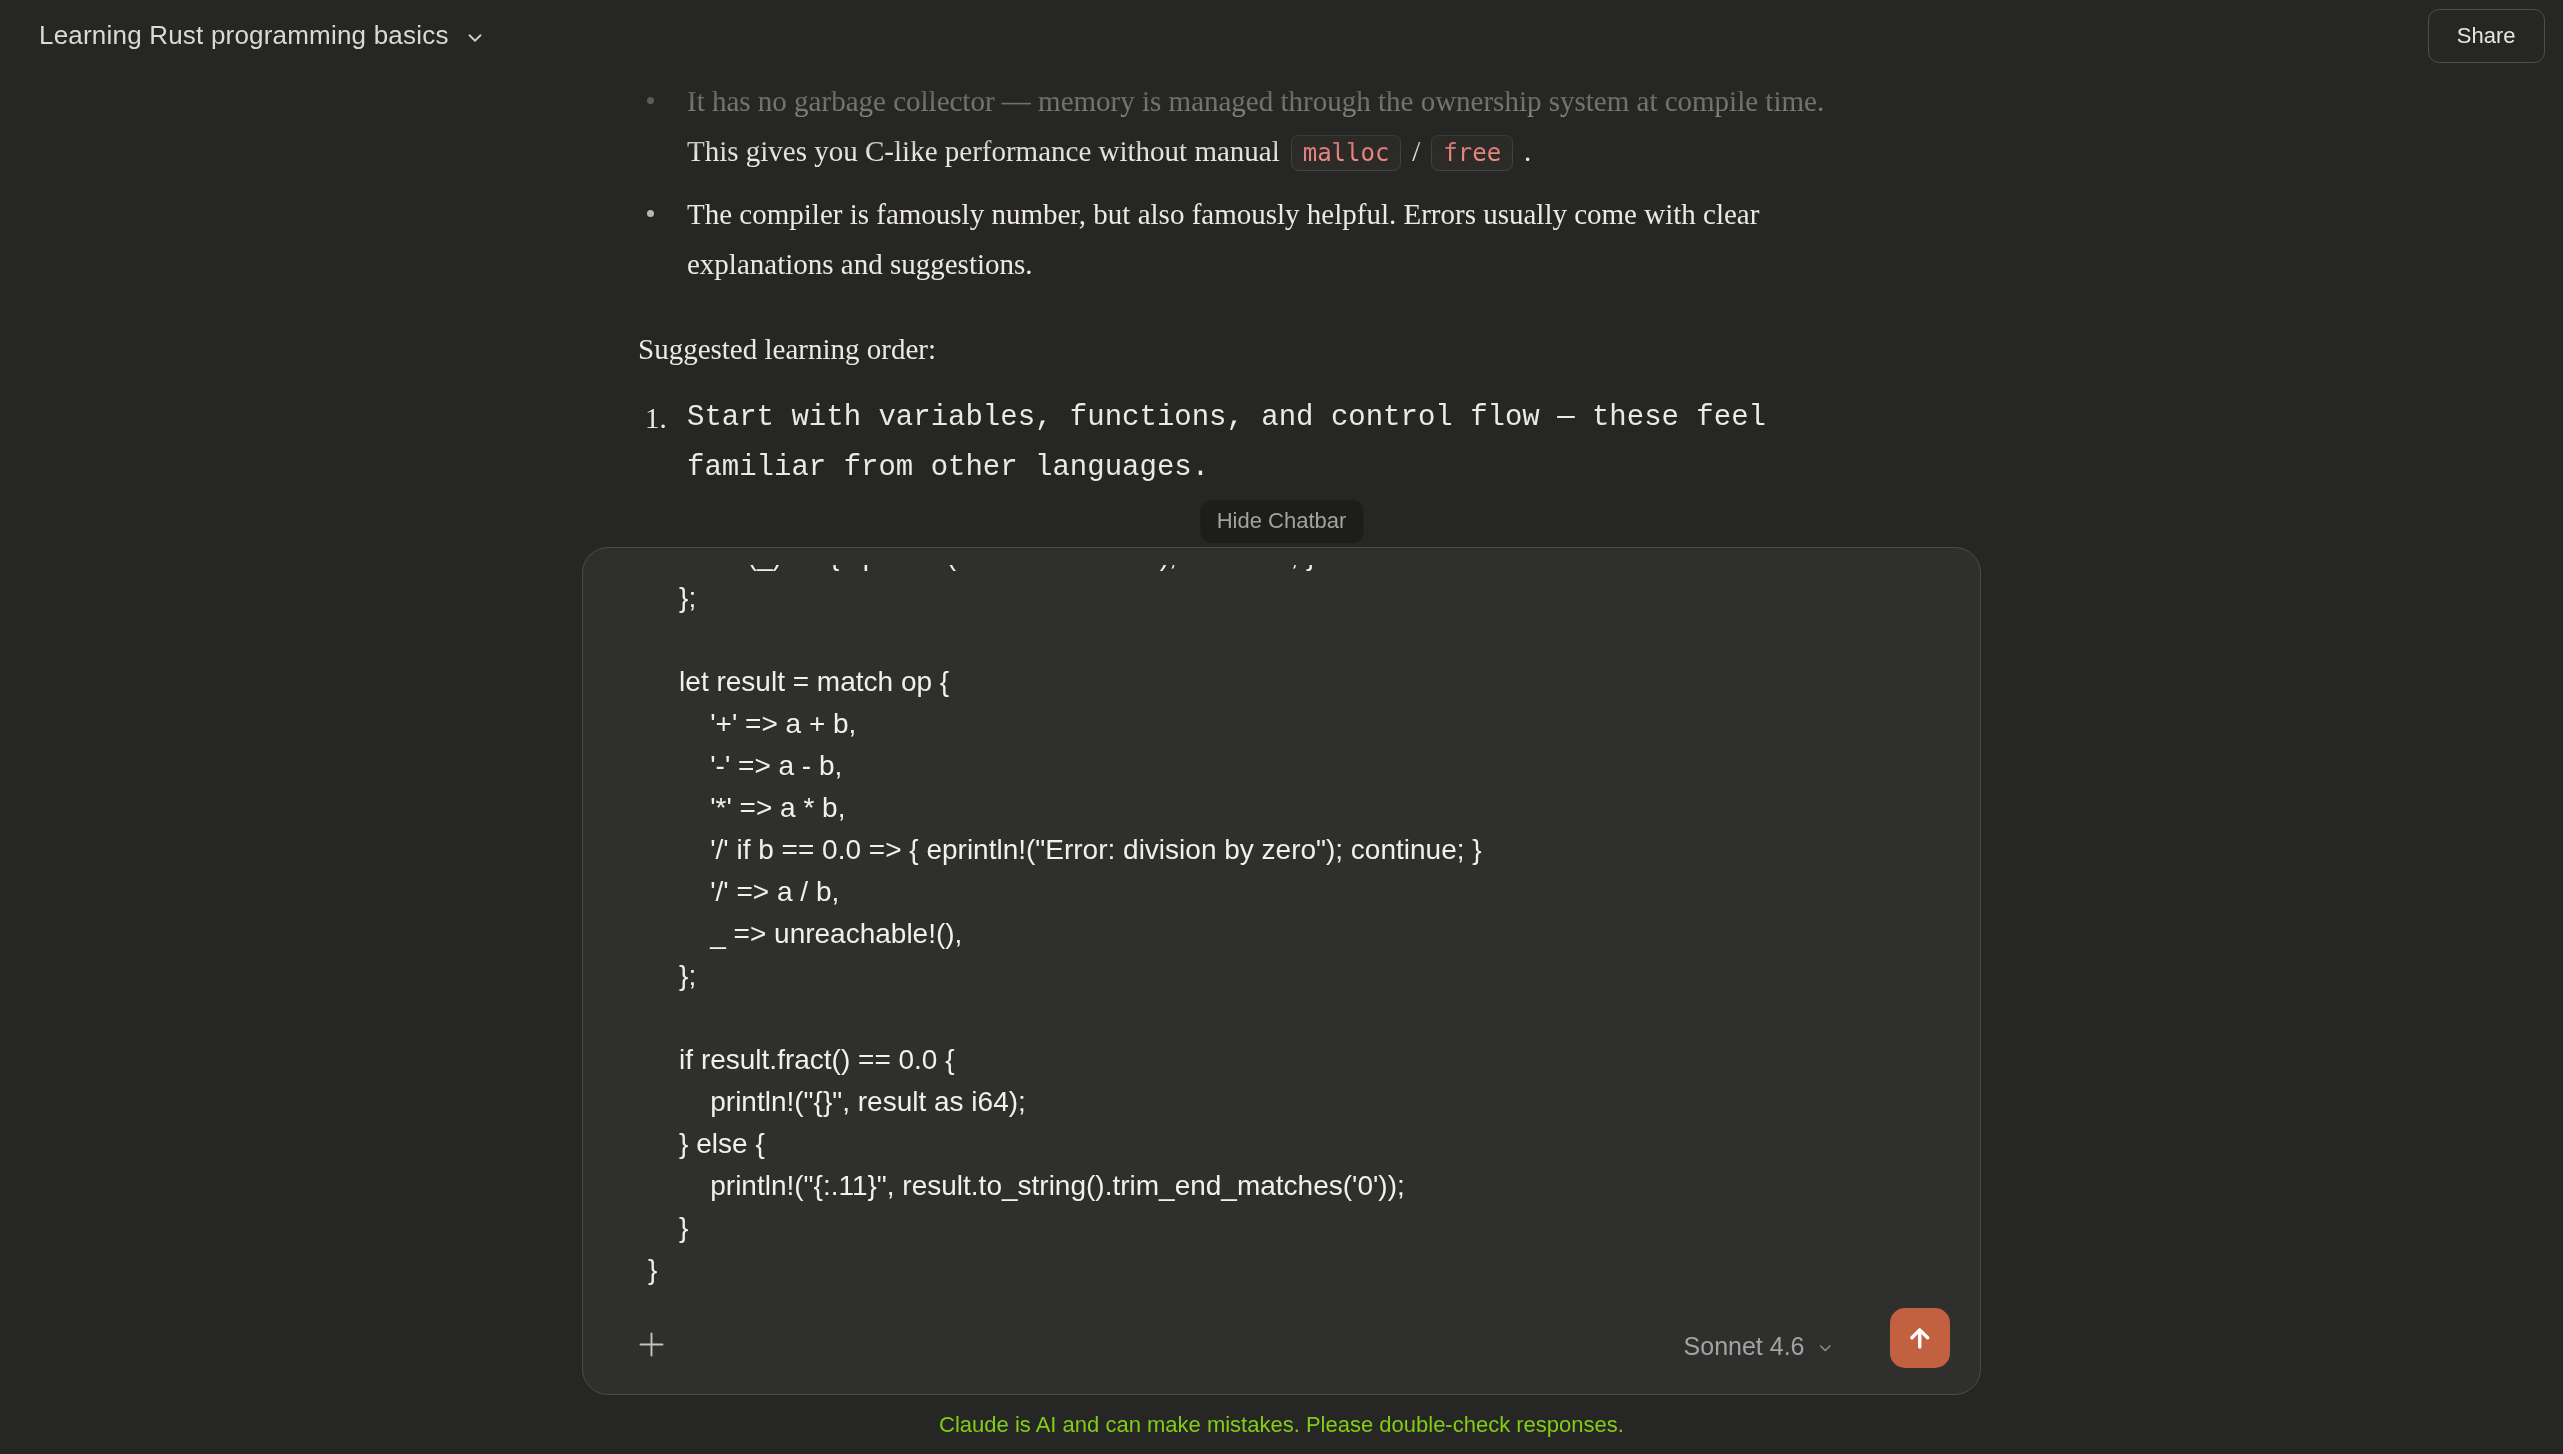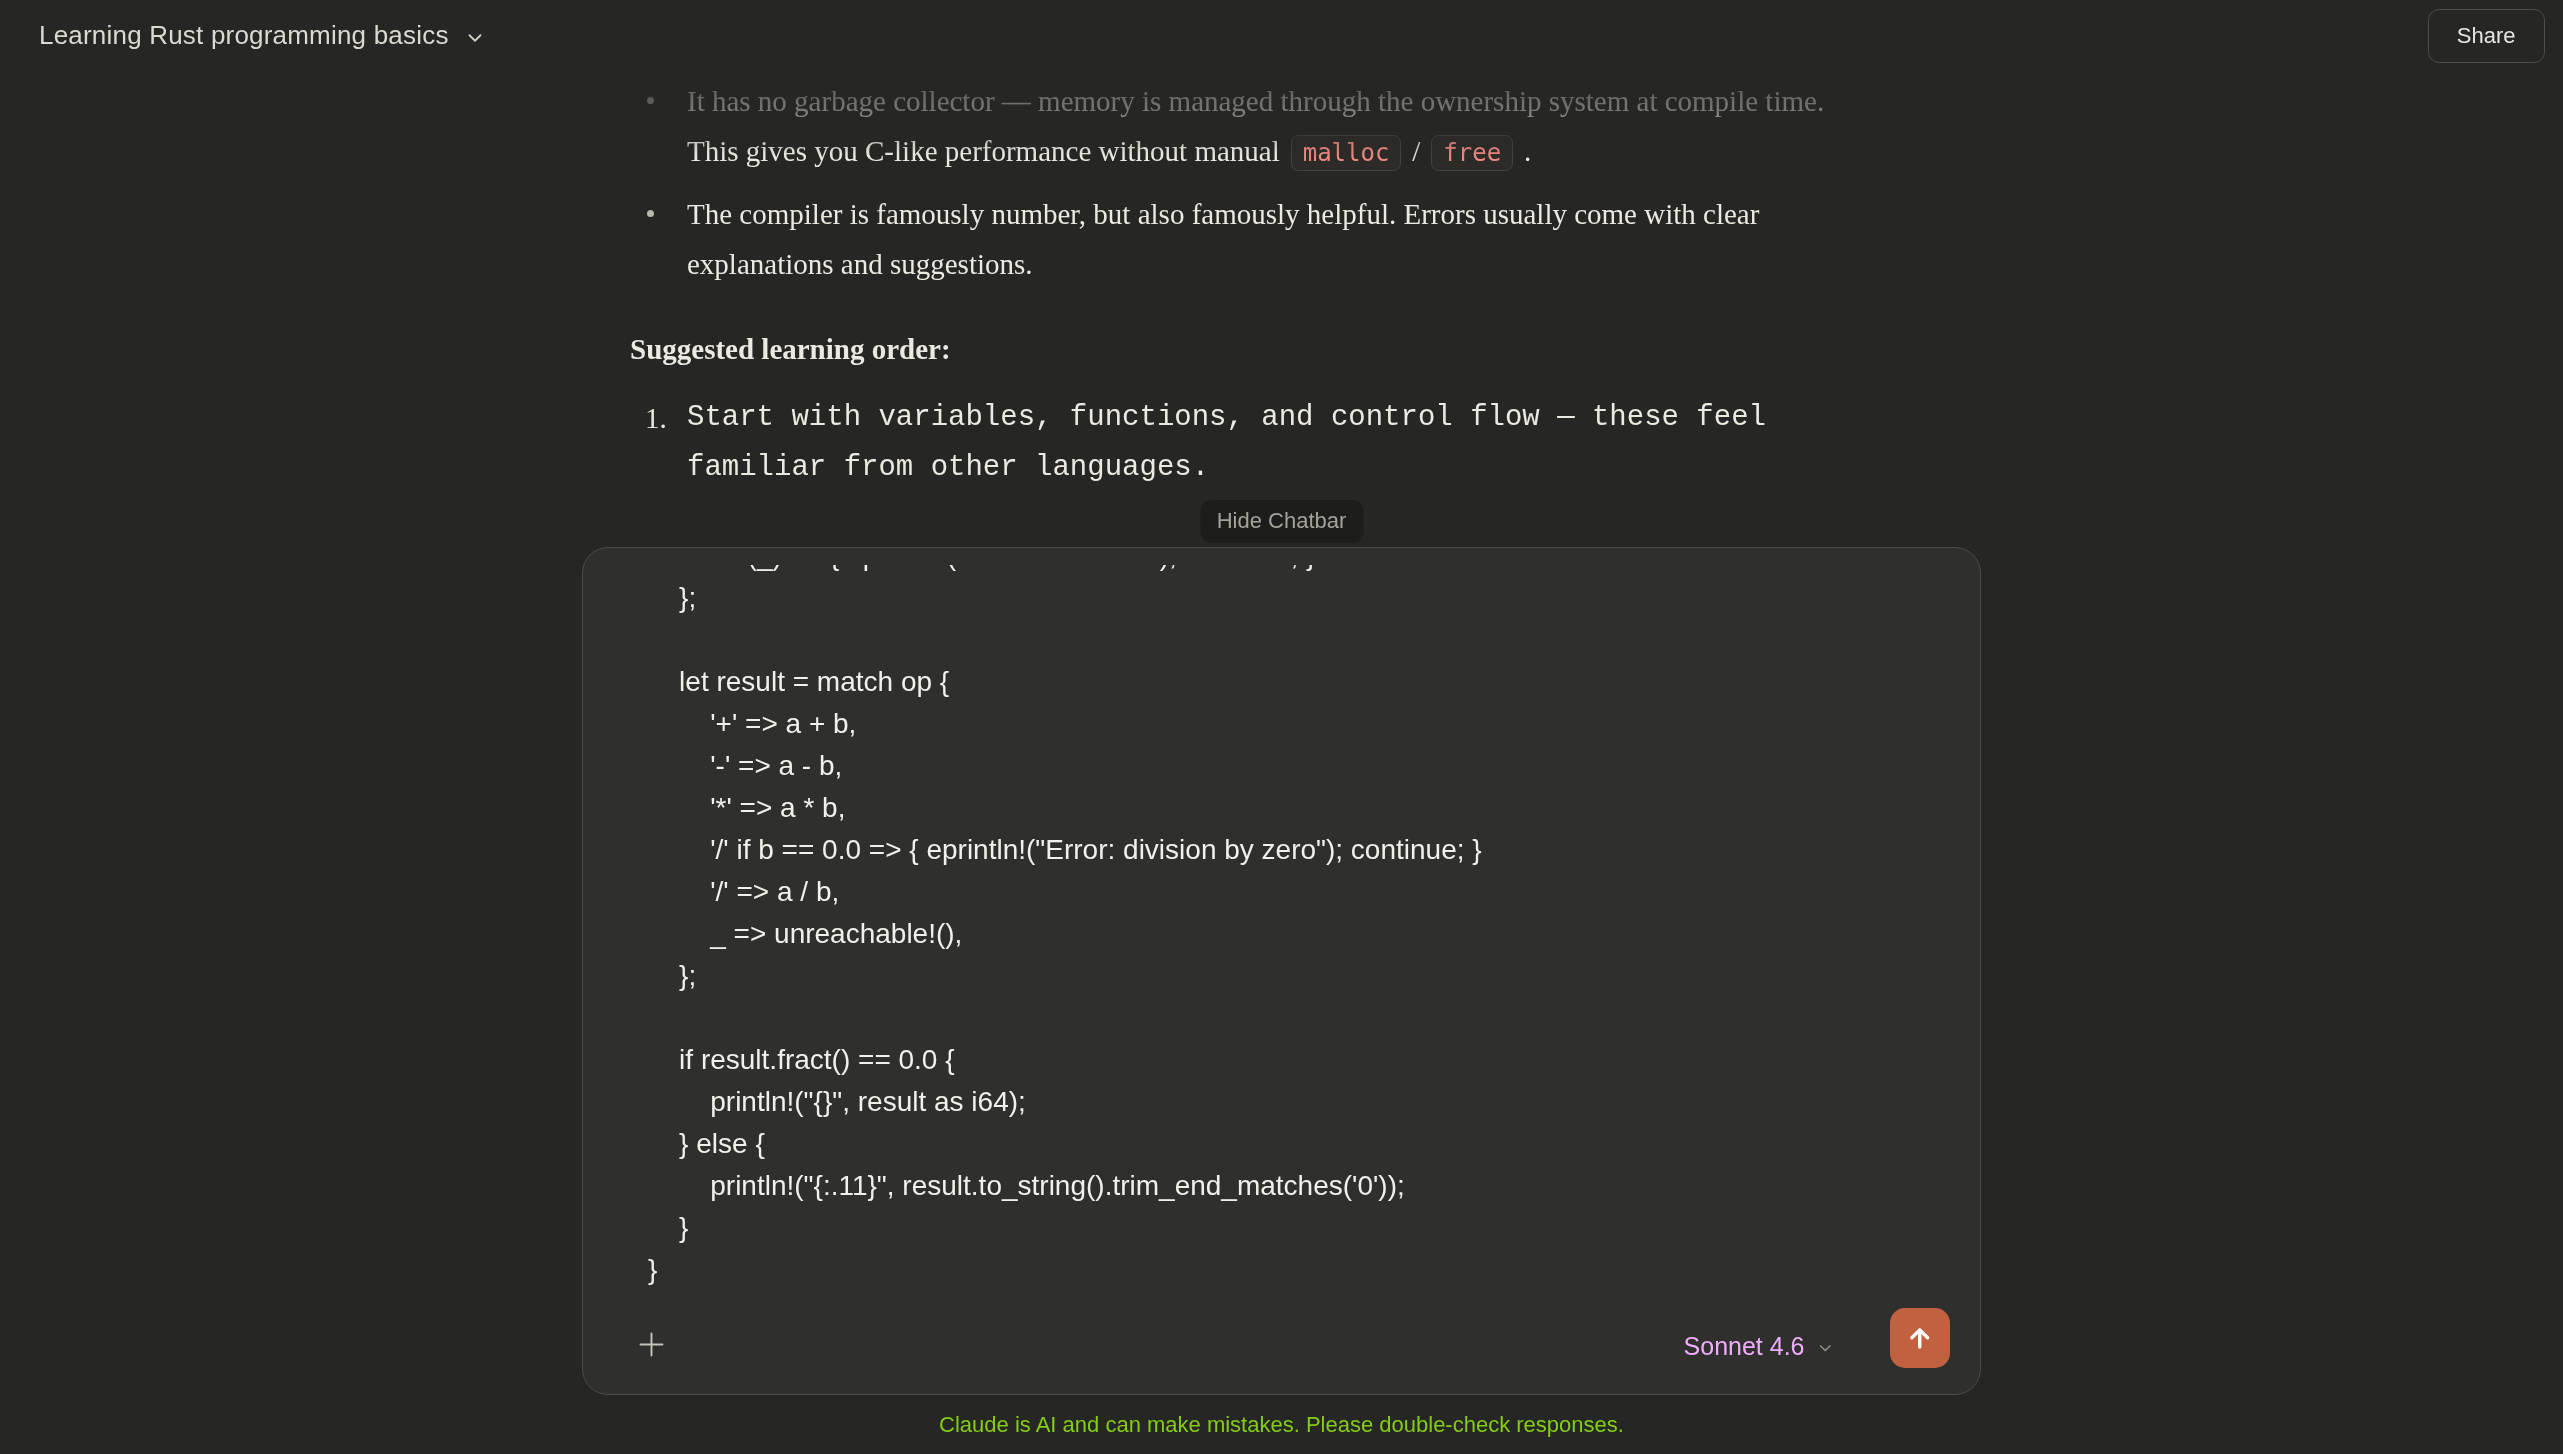--- a/index.html
+++ b/index.html
@@ -51,21 +51,21 @@
   }
   .bullet .body { flex:1; }
   .inline-code {
     font-family:"DejaVu Sans Mono","Liberation Mono",monospace;
     font-size:24px; color:#ef8782;
     background:#2d2b28; border:0.9px solid #45433f;
     border-radius:7.4px; padding:2.8px 11px; margin:0 3.7px;
     white-space:nowrap;
   }
   .md-heading {
-    font-weight:bold; font-size:29px; margin:35px 0 0 0;
+    font-weight:normal; font-size:29px; margin:35px 0 0 8px;
     line-height:50px;
   }
   .ordered-item { display:flex; margin-top:18.5px; }
   .ordered-item .num { width:57px; flex:none; padding-left:15px; }
   .ordered-item .body { flex:1;font-family:Liberation Mono, monospace; }
 
   
   .top-fade {
     position:absolute; top:72px; left:0; right:0; height:85px;
     background:linear-gradient(to bottom,
@@ -113,21 +113,21 @@
     background:transparent; border:none; cursor:pointer;
     display:flex; align-items:center; justify-content:center;
   }
   .add-btn svg { stroke:#c5c3bb; }
   .model-picker {
     position:absolute; right:146px; bottom:33px;
     display:flex; align-items:center; gap:11px;
     cursor:pointer; background:transparent; border:none;
     font-family:"Liberation Sans", sans-serif;
   }
-  .model-picker .label { font-size:25px; color:#f0abfc; }
+  .model-picker .label { font-size:25px; color:#a3a3a3; }
   .model-picker svg { stroke:#8f8d86; margin-top:3.7px; }
   .send-btn {
     position:absolute; right:30px; bottom:26px;
     width:60px; height:60px; border-radius:15px;
     background:#c2613f; border:none; cursor:pointer;
     display:flex; align-items:center; justify-content:center;
   }
   .send-btn svg { stroke:#ffffff; }
 
   

